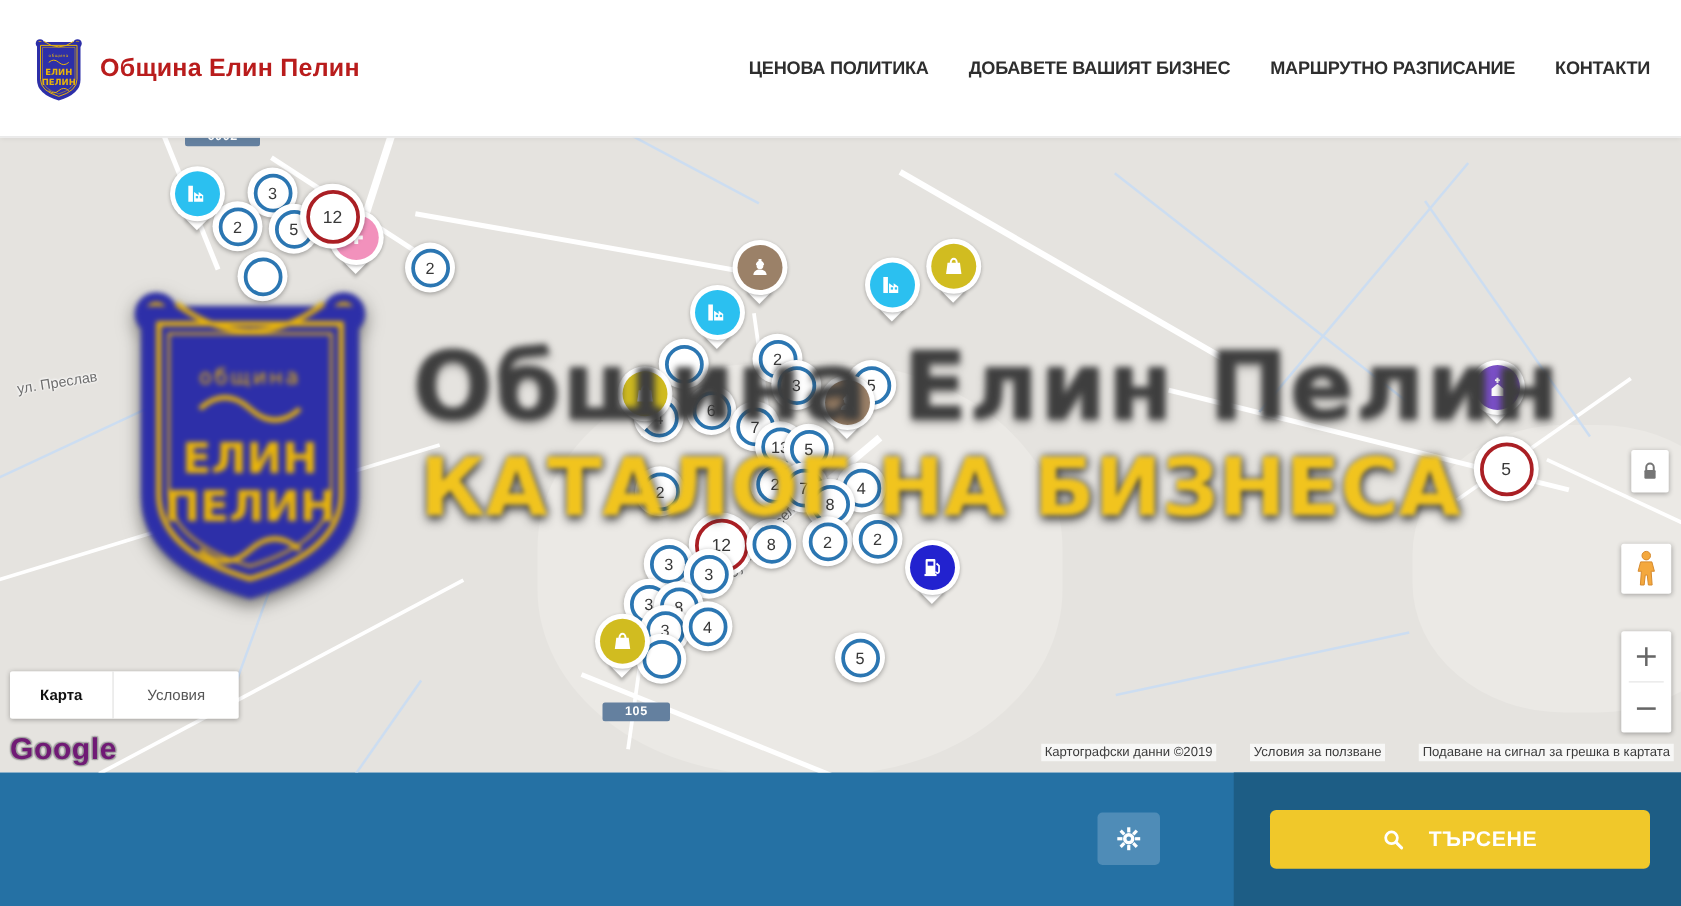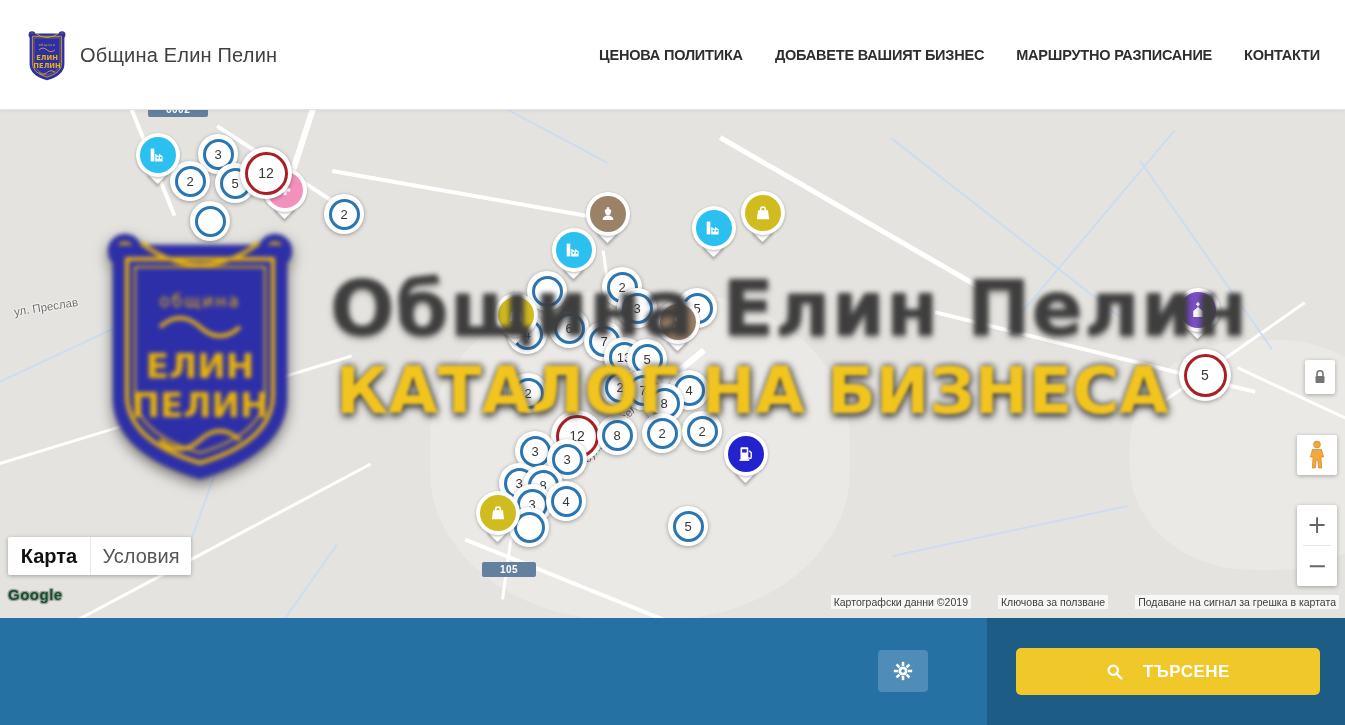--- a/index.html
+++ b/index.html
@@ -3,21 +3,21 @@
 <meta charset="utf-8">
 <style>
   * { margin:0; padding:0; box-sizing:border-box; }
   html,body { width:1345px; height:725px; overflow:hidden; font-family:"Liberation Sans",sans-serif; background:#fff; }
 
   
   .header { position:relative; width:1345px; height:110px; background:#fff; border-bottom:1px solid #e3e3e3; box-shadow:0 1px 4px rgba(0,0,0,.06); z-index:50; }
   .brand { position:absolute; left:24px; top:27px; display:flex; align-items:center; }
   .brand-logo { width:46px; height:56px; }
   .brand-text { margin-left:10px; }
-  .brand-title { font-size:20px; font-weight:400; color:#404040; letter-spacing:.2px; }
+  .brand-title { font-size:20px; font-weight:700; color:#b91c1c; letter-spacing:.2px; }
   .brand-subtitle { font-size:16.5px; font-weight:700; color:#e9b614; letter-spacing:.4px; margin-top:2px; }
   .nav { position:absolute; right:25px; top:0; height:110px; display:flex; align-items:center; gap:32px; }
   .nav-item { font-size:14.5px; font-weight:700; color:#2e2e2e; letter-spacing:-.2px; cursor:pointer; text-decoration:none; }
 
   
   .map { position:relative; width:1345px; height:508px; background:#e5e3df; overflow:hidden; }
   .urban { position:absolute; background:#ebe9e5; border-radius:45%; z-index:0; }
   .road { position:absolute; background:#ffffff; z-index:1; }
   .water { position:absolute; background:#ccddf1; z-index:1; }
 
@@ -34,24 +34,24 @@
   .pin .pdisc { width:36px; height:36px; border-radius:50%; display:flex; align-items:center; justify-content:center; }
   .pin svg { width:22px; height:22px; display:block; }
 
   
   .wm-logo { position:absolute; left:85px; top:105px; z-index:5; filter:blur(2px) drop-shadow(0 5px 7px rgba(0,0,0,.55)); }
   .wm-title { position:absolute; left:330px; top:154px; z-index:5; font-family:"DejaVu Sans",sans-serif; font-size:76px; font-weight:700; color:#3e3e3e; letter-spacing:1px; filter:blur(2.6px); text-shadow:0 3px 5px rgba(0,0,0,.35); white-space:nowrap; }
   .wm-subtitle { position:absolute; left:336px; top:244px; z-index:5; font-family:"DejaVu Sans",sans-serif; font-size:64px; font-weight:700; color:#f1c41e; letter-spacing:0; filter:blur(1.8px); text-shadow:0 4px 7px rgba(45,45,45,.85), 0 -2px 5px rgba(45,45,45,.45), 3px 0 6px rgba(45,45,45,.4); white-space:nowrap; }
 
   
   .maptype { position:absolute; left:8px; top:427px; z-index:6; display:flex; box-shadow:0 1px 4px rgba(0,0,0,.3); border-radius:2px; overflow:hidden; }
-  .maptype-btn { background:#fff; height:38px; display:flex; align-items:center; justify-content:center; font-size:20px; cursor:pointer; }
+  .maptype-btn { background:#fff; height:38px; display:flex; align-items:center; justify-content:center; font-size:12px; cursor:pointer; }
   .maptype-btn.active { width:82px; font-weight:700; color:#111; }
   .maptype-btn.inactive { width:101px; color:#565656; border-left:1px solid #e6e6e6; }
-  .google-logo { position:absolute; left:8px; top:476px; z-index:6; font-size:15px; font-weight:700; color:#14532d; letter-spacing:.5px; text-shadow:1px 1px 1px #9b9b9b,-1px -1px 1px #9b9b9b,1px -1px 1px #9b9b9b,-1px 1px 1px #9b9b9b; cursor:pointer; }
+  .google-logo { position:absolute; left:8px; top:476px; z-index:6; font-size:24px; font-weight:700; color:#701a75; letter-spacing:.5px; text-shadow:1px 1px 1px #9b9b9b,-1px -1px 1px #9b9b9b,1px -1px 1px #9b9b9b,-1px 1px 1px #9b9b9b; cursor:pointer; }
   .attribution { position:absolute; right:6px; top:485px; z-index:6; display:flex; gap:27px; }
   .attribution span { font-size:10.5px; color:#3c3c3c; background:rgba(255,255,255,.7); padding:1px 3px; white-space:nowrap; }
   .attribution span.link { cursor:pointer; }
   .ctrl { position:absolute; background:#fff; border-radius:2px; box-shadow:0 1px 4px rgba(0,0,0,.3); z-index:6; display:flex; align-items:center; justify-content:center; cursor:pointer; }
   .ctrl-lock { left:1305px; top:250px; width:30px; height:34px; }
   .ctrl-pegman { left:1297px; top:325px; width:40px; height:40px; }
   .zoomctl { position:absolute; left:1297px; top:395px; width:40px; height:81px; background:#fff; border-radius:2px; box-shadow:0 1px 4px rgba(0,0,0,.3); z-index:6; display:flex; flex-direction:column; }
   .zoom-btn { flex:1; display:flex; align-items:center; justify-content:center; font-family:"DejaVu Sans",sans-serif; font-size:24px; color:#666; cursor:pointer; }
   .zoom-divider { height:1px; background:#e6e6e6; margin:0 6px; }
 
@@ -392,21 +392,21 @@
   <div class="wm-title">Община Елин Пелин</div>
   <div class="wm-subtitle">КАТАЛОГ НА БИЗНЕСА</div>
 
   <div class="maptype">
     <div class="maptype-btn active">Карта</div>
     <div class="maptype-btn inactive">Условия</div>
   </div>
   <div class="google-logo">Google</div>
   <div class="attribution" id="attribution">
       <span class="">Картографски данни ©2019</span>
-      <span class="link">Ключова за ползване</span>
+      <span class="link">Условия за ползване</span>
       <span class="link">Подаване на сигнал за грешка в картата</span>
     </div>
 
   <div class="ctrl ctrl-lock">
     <svg width="14" height="16" viewBox="0 0 14 16">
       <path d="M4,7 v-2.2 a3,3 0 0 1 6,0 V7" fill="none" stroke="#757575" stroke-width="1.6"></path>
       <rect x="2.5" y="7" width="9" height="7" rx="1" fill="#757575"></rect>
     </svg>
   </div>
   <div class="ctrl ctrl-pegman">

